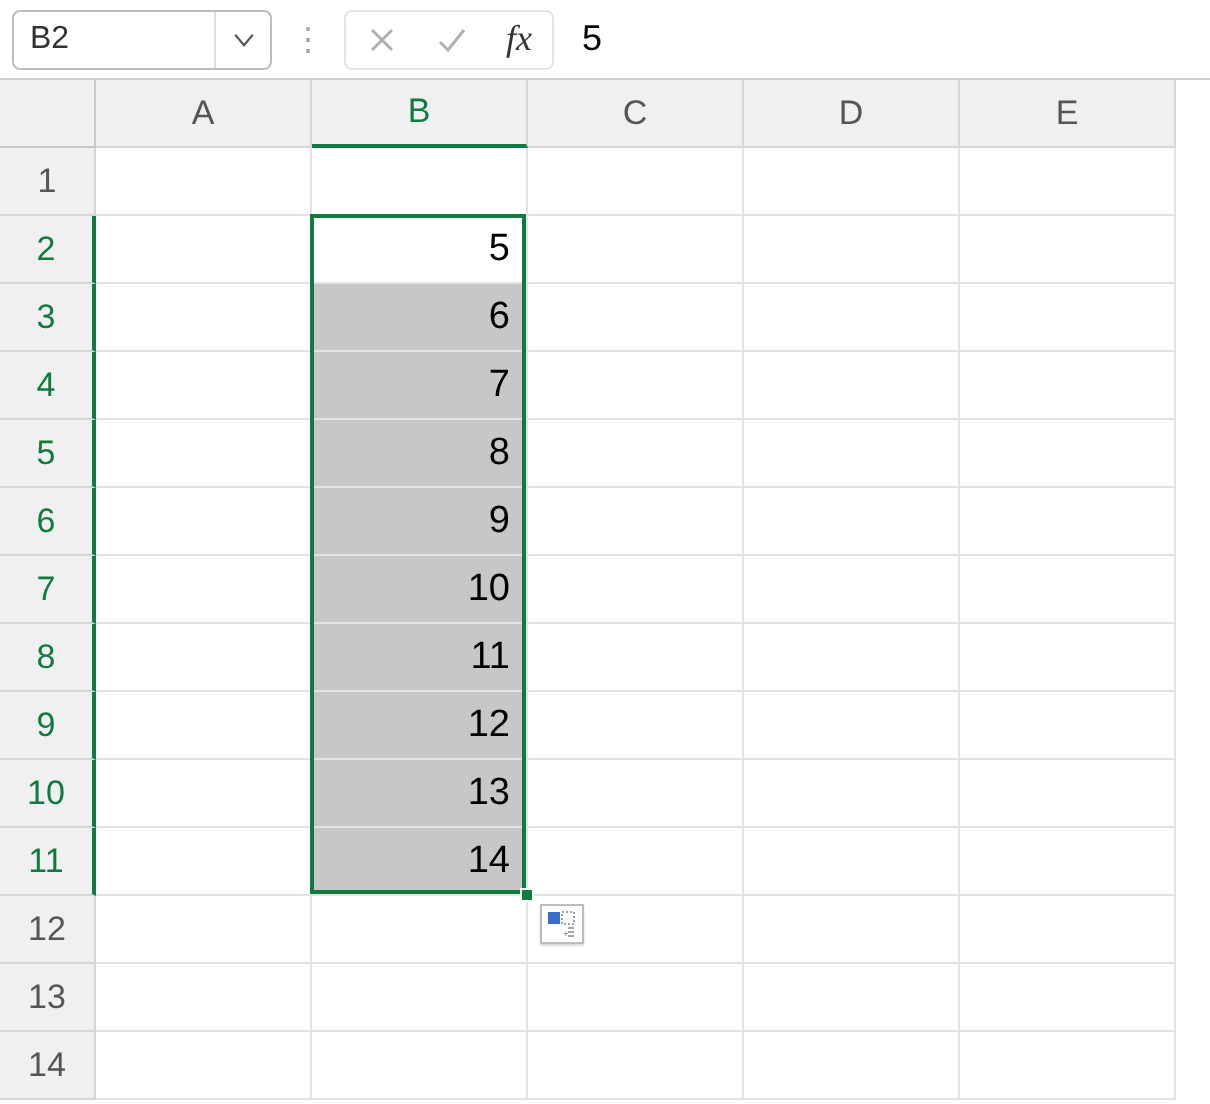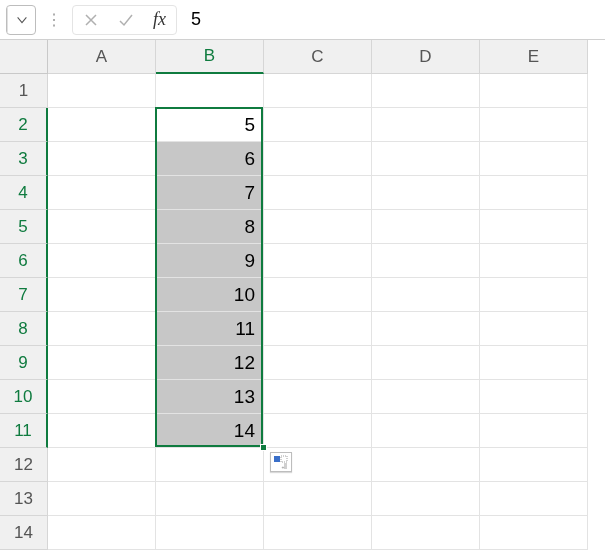--- a/index.html
+++ b/index.html
@@ -158,20 +158,21 @@
     justify-content: center;
     box-shadow: 0 1px 1px rgba(0,0,0,0.15);
   }
   .autofill-icon svg { width: 16px; height: 14px; }
 </style>
 </head>
 <body>
 
 <div class="formula-bar">
   <div class="namebox-wrap">
+    <input class="namebox-input" value="B2" style="">
     <div class="namebox-dd">
       <svg viewBox="0 0 16 16">
           <path d="M3 5l5 6 5-6" fill="none" stroke="#555" stroke-width="1.2"></path>
         </svg>
     </div>
   </div>
   <span class="vdots">⋮</span>
   <div class="fx-group">
     <span class="fx-btn">
       <svg viewBox="0 0 16 16">

